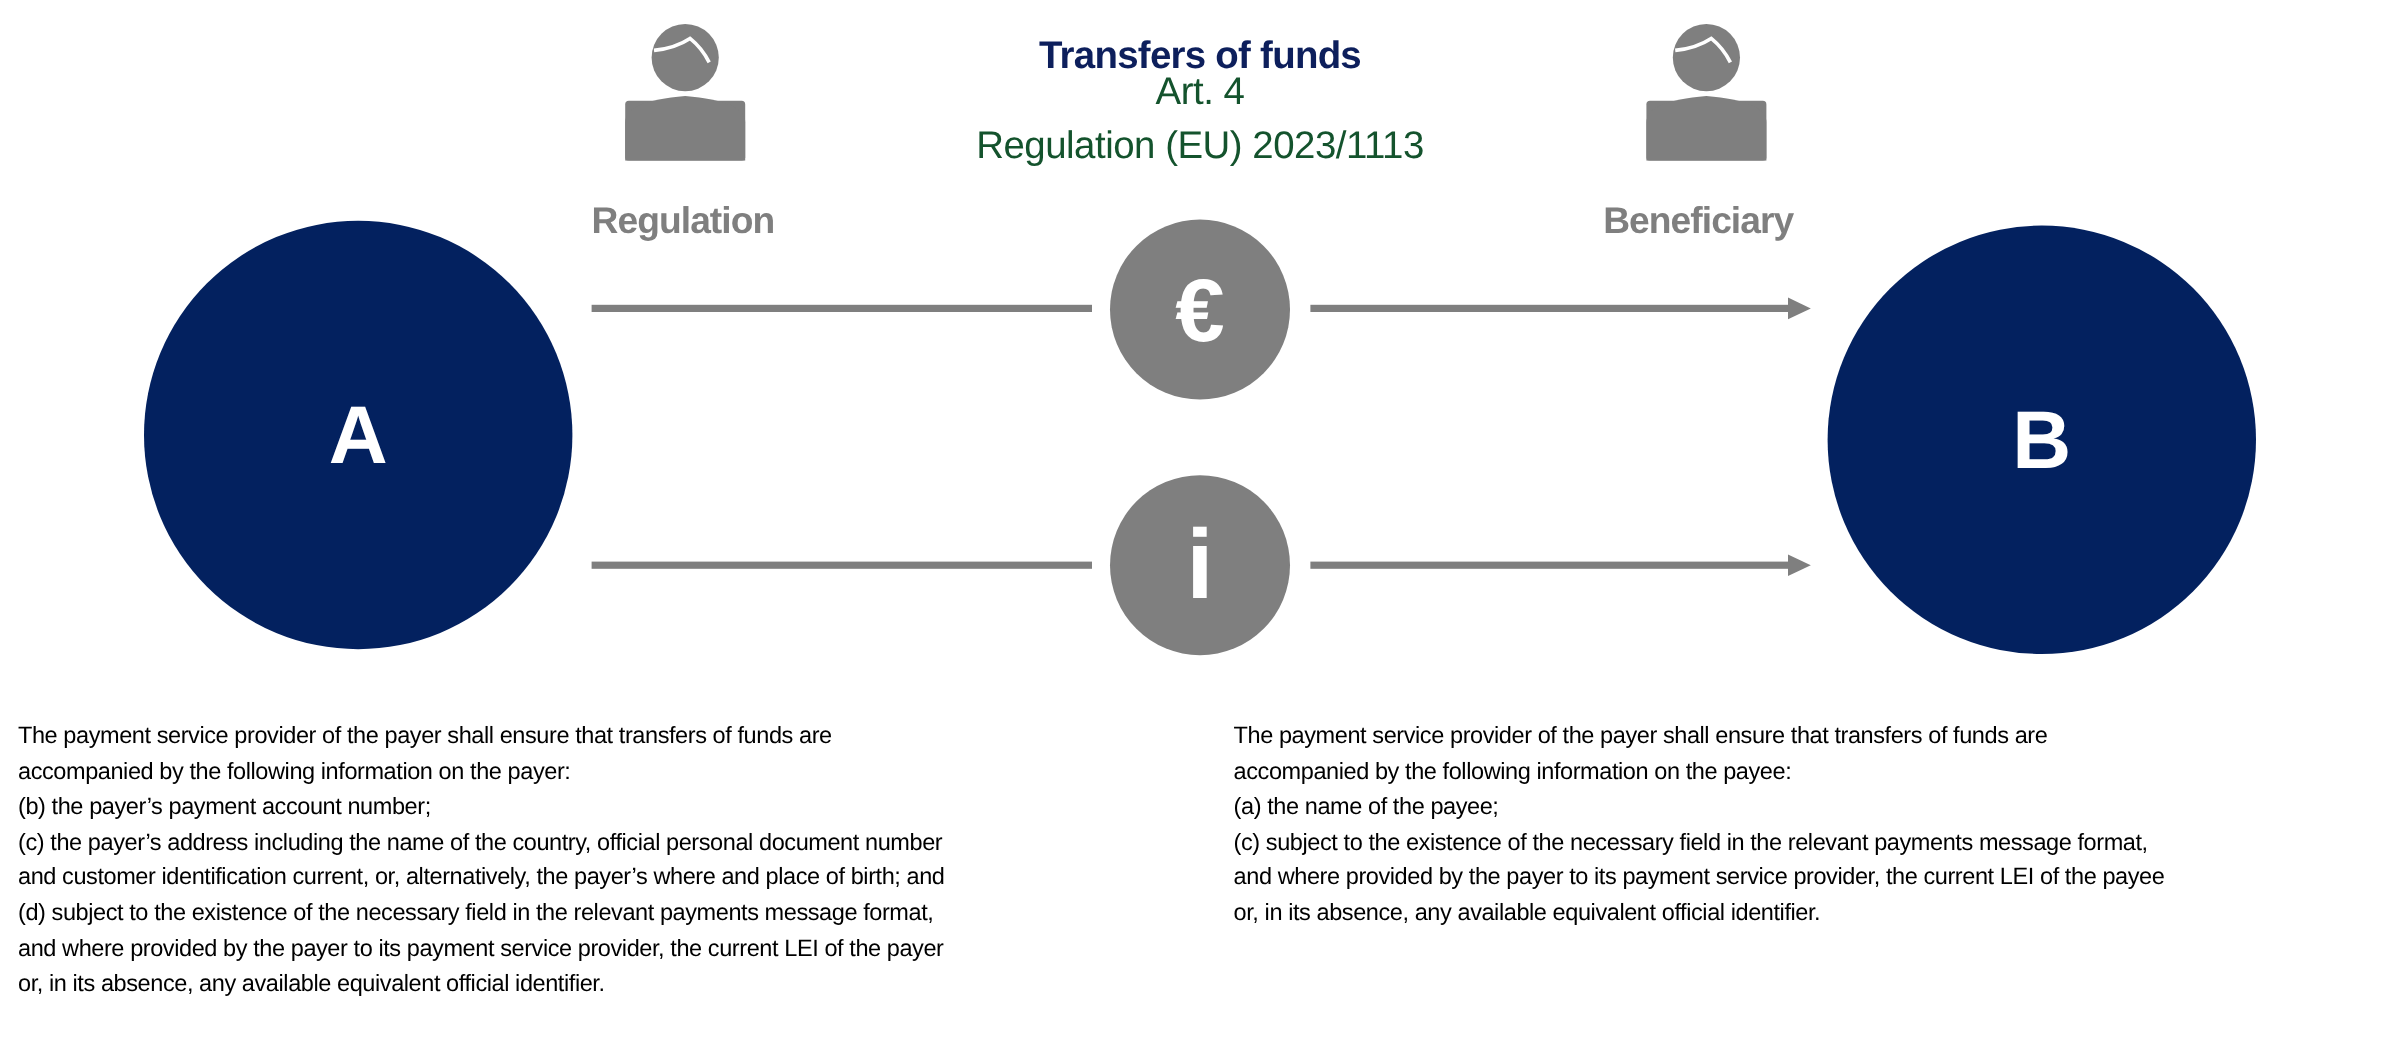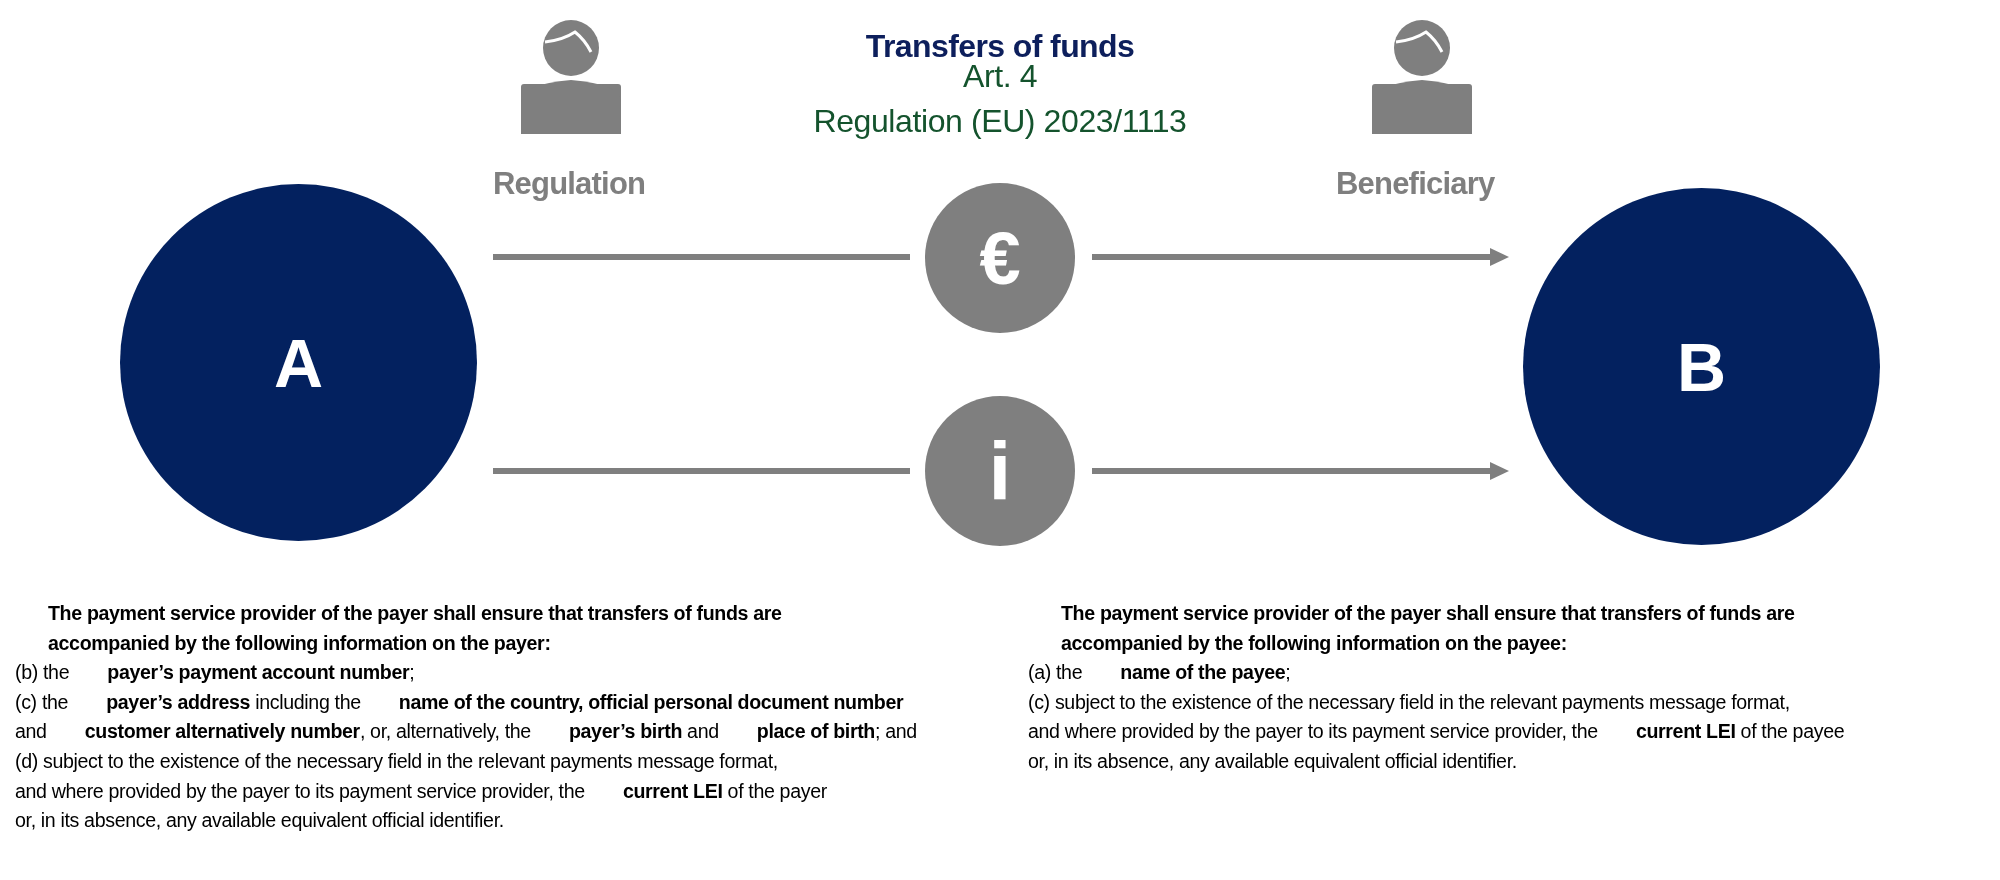--- a/index.html
+++ b/index.html
@@ -41,21 +41,21 @@
     width: 0; height: 0;
     border-top: 9px solid transparent;
     border-bottom: 9px solid transparent;
     border-left: 19px solid #7f7f7f;
   }
   .text-block {
     font-size: 19.6px; line-height: 29.6px; letter-spacing: -0.35px;
     white-space: nowrap;
   }
   .text-block .ln { display: block; height: 29.6px; }
-  b { font-weight: bold; margin-left: 33px; }
+  b { font-weight: normal; }
 </style>
 </head>
 <body>
 
 <div class="abs title">Transfers of funds</div>
 <div class="abs subtitle sub1">Art. 4</div>
 <div class="abs subtitle sub2">Regulation (EU) 2023/1113</div>
 
 <svg class="abs" style="left:519px; top:18px;" width="104" height="116" viewBox="0 0 104 116">
   <rect x="2" y="66" width="100" height="50" fill="#7f7f7f" rx="3"></rect>
@@ -94,21 +94,21 @@
   <span style="font-weight:bold;">i</span>
 </div>
 <div class="abs line" style="left:1092px; top:468px; width:400px;"></div>
 <div class="abs arrowhead" style="left:1490px; top:462px;"></div>
 
 <div class="abs text-block" id="payer-block" style="left:15px; top:599px;">
     <span class="ln"><b>The payment service provider of the payer shall ensure that transfers of funds are</b></span>
     <span class="ln"><b>accompanied by the following information on the payer:</b></span>
     <span class="ln"><span>(b) the </span><b>payer’s payment account number</b><span>;</span></span>
     <span class="ln"><span>(c) the </span><b>payer’s address</b><span> including the </span><b>name of the country, official personal document number</b></span>
-    <span class="ln"><span>and </span><b>customer alternatively number</b><span>, or, alternatively, the </span><b>payer’s birth</b><span> and </span><b>place of birth</b><span>; and</span></span>
+    <span class="ln"><span>and </span><b>customer identification current</b><span>, or, alternatively, the </span><b>payer’s where</b><span> and </span><b>place of birth</b><span>; and</span></span>
     <span class="ln"><span>(d) subject to the existence of the necessary field in the relevant payments message format,</span></span>
     <span class="ln"><span>and where provided by the payer to its payment service provider, the </span><b>current LEI</b><span> of the payer</span></span>
     <span class="ln"><span>or, in its absence, any available equivalent official identifier.</span></span>
   </div>
 
 <div class="abs text-block" id="payee-block" style="left:1028px; top:599px;">
     <span class="ln"><b>The payment service provider of the payer shall ensure that transfers of funds are</b></span>
     <span class="ln"><b>accompanied by the following information on the payee:</b></span>
     <span class="ln"><span>(a) the </span><b>name of the payee</b><span>;</span></span>
     <span class="ln"><span>(c) subject to the existence of the necessary field in the relevant payments message format,</span></span>

